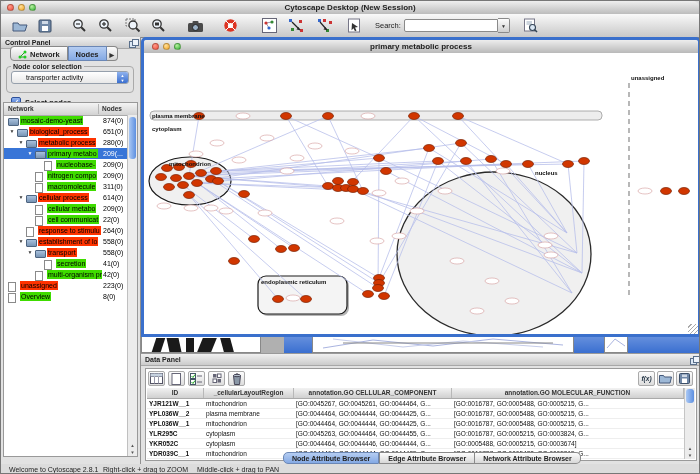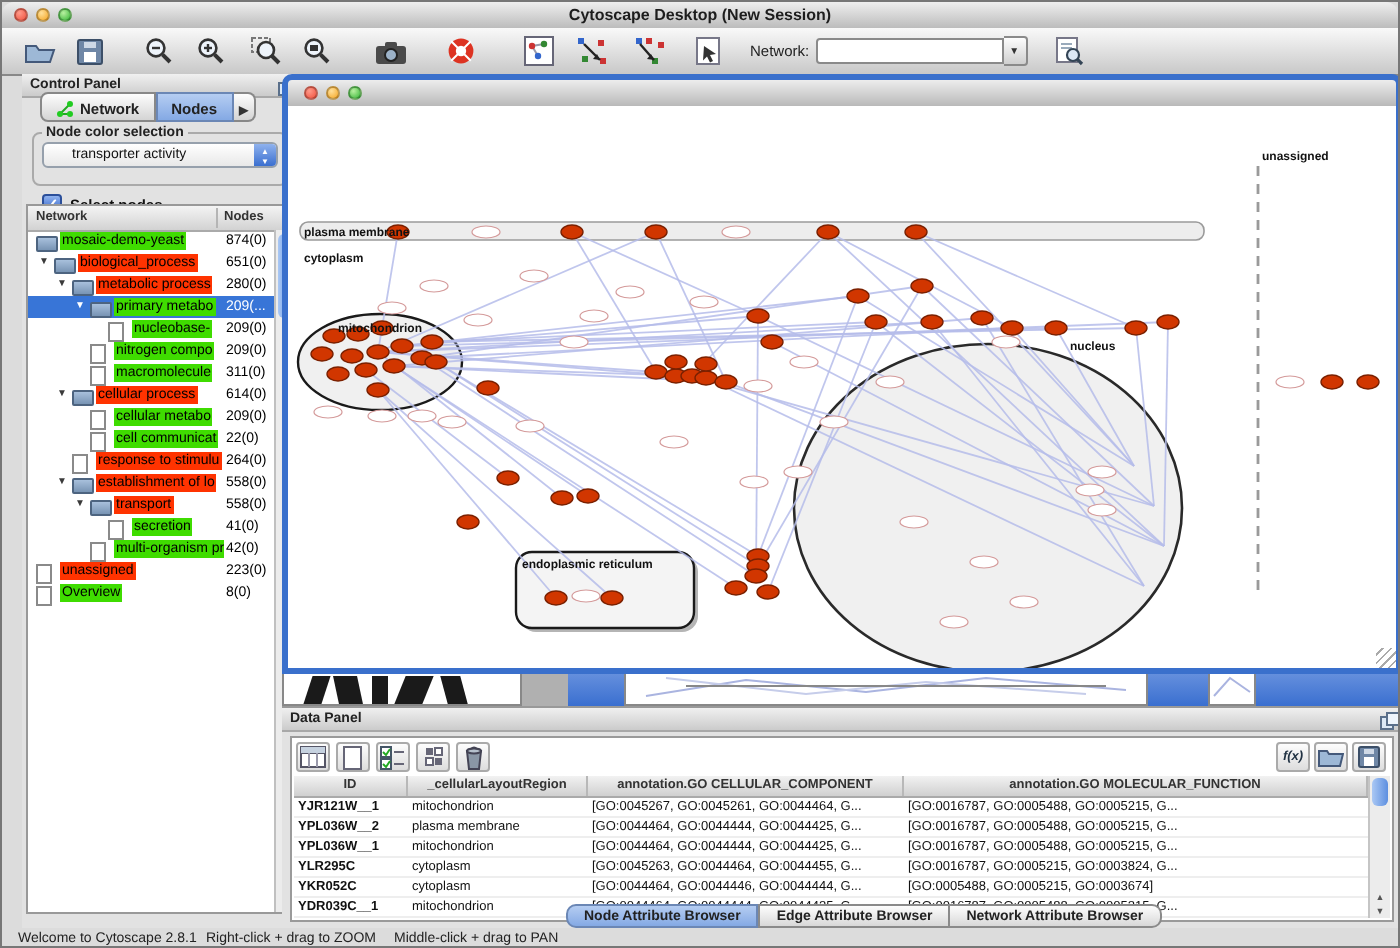--- a/index.html
+++ b/index.html
@@ -12,21 +12,21 @@
   .tl.g{left:28px;background:radial-gradient(circle at 35% 30%,#b8f0a0,#35b535);}
   .wtitle{position:absolute;left:0;right:0;top:2px;text-align:center;font-size:8px;font-weight:bold;color:#1d1d1d;}
   
   .toolbar{position:absolute;left:0;top:13px;right:0;height:23px;background:linear-gradient(#f9f9f9,#c8c8c8);border-bottom:1px solid #888;display:flex;align-items:center;}
   .tb{width:21px;height:20px;border:none;background:transparent;padding:1px;display:flex;align-items:center;justify-content:center;}
   .searchlbl{font-size:7.5px;color:#222;margin-left:10px;margin-right:3px;}
   .searchbox{display:flex;align-items:center;height:13px;}
   .searchbox input{width:88px;height:11px;border:1px solid #8a8a8a;border-radius:2px 0 0 2px;font-size:7px;padding:0 2px;background:#fff;}
   .searchdd{width:11px;height:13px;border:1px solid #8a8a8a;border-left:none;background:linear-gradient(#fdfdfd,#cfcfcf);font-size:5px;color:#333;display:flex;align-items:center;justify-content:center;border-radius:0 2px 2px 0;}
   
-  .cp{position:absolute;left:10px;top:36px;width:140px;height:427px;background:#e2e2e2;border-right:1px solid #909090;box-sizing:border-box;}
+  .cp{position:absolute;left:0;top:36px;width:140px;height:427px;background:#e2e2e2;border-right:1px solid #909090;box-sizing:border-box;}
   .panel-hd{height:12px;font-size:7px;font-weight:bold;color:#222;padding:2px 4px 0 4px;background:linear-gradient(#f0f0f0,#cbcbcb);border-bottom:1px solid #a8a8a8;position:relative;box-sizing:border-box;}
   .float-ic{position:absolute;right:3px;top:2px;width:8px;height:8px;}
   .float-ic:before{content:"";position:absolute;left:0;top:2px;width:5px;height:5px;border:1px solid #5a6f8a;background:#dce8f5;}
   .float-ic:after{content:"";position:absolute;left:3px;top:0;width:5px;height:5px;border:1px solid #5a6f8a;background:#eef4fb;}
   .cp-tabs{position:absolute;left:9px;top:9px;display:flex;height:15px;}
   .seg{border:1px solid #888;background:linear-gradient(#fdfdfd,#d4d4d4);font-size:7.5px;font-weight:bold;color:#222;padding:3px 7px 0 7px;box-sizing:border-box;height:15px;display:flex;gap:3px;}
   .seg.first{border-radius:4px 0 0 4px;}
   .seg.sel{background:linear-gradient(#b5cdf2,#84a9e4);border-color:#6b87b5;}
   .seg.arrow{border-left:none;border-radius:0 4px 4px 0;font-size:6px;padding:4px 3px 0 3px;color:#333;}
   fieldset.ncs{position:absolute;left:5px;top:26px;width:128px;height:30px;border:1px solid #aaa;border-radius:4px;margin:0;padding:1px 4px;box-sizing:border-box;}
@@ -192,21 +192,21 @@
           <line x1="3" y1="4" x2="10" y2="12" stroke="#222" stroke-width="1.2"></line>
           <path d="M10 12 l-3.5 -0.5 l2 -2.5 z" fill="#222"></path>
         </svg>
       </button>
     <button class="tb" style="margin-left:8px">
         <svg width="15" height="15">
           <rect x="1.5" y="1" width="11" height="13" fill="#fff" stroke="#778"></rect>
           <path d="M5 5 l6 4 l-3 0.5 l1.5 3 l-1.5 0.8 l-1.5 -3 l-2 2 z" fill="#333"></path>
         </svg>
       </button>
-    <span class="searchlbl">Network:</span>
+    <span class="searchlbl">Search:</span>
     <span class="searchbox">
       <input value="" style="">
       <span class="searchdd">▼</span>
     </span>
     <button class="tb" style="margin-left:10px">
         <svg width="15" height="15">
           <rect x="1.5" y="1" width="10" height="12" fill="#fff" stroke="#778"></rect>
           <line x1="3.5" y1="4" x2="9" y2="4" stroke="#9ab"></line>
           <line x1="3.5" y1="6" x2="9" y2="6" stroke="#9ab"></line>
           <circle cx="9.5" cy="9.5" r="3" fill="#dce8f5" stroke="#345" stroke-width="1.1"></circle>
@@ -377,20 +377,21 @@
         </svg>
     </div>
     <div class="frag blue" style="left:487px;width:73px"></div>
   </div>
 
   <div class="netwin">
     <div class="inner-tb">
       <span class="tl r" style="top:3px;left:8px"></span>
       <span class="tl y" style="top:3px;left:19px"></span>
       <span class="tl g" style="top:3px;left:30px"></span>
+      <span class="t">primary metabolic process</span>
     </div>
     <div class="canvas">
       <svg id="net-svg" width="548" height="281" viewBox="0 0 548 281">
           <rect x="3" y="58" width="452" height="9" rx="4" fill="#ededed" stroke="#9a9a9a" stroke-width="0.8"></rect>
           <ellipse cx="347" cy="201" rx="97" ry="82" fill="#f0f0f0" stroke="#2a2a2a" stroke-width="1.3"></ellipse>
           <ellipse cx="43" cy="128" rx="41" ry="24" fill="#f0f0f0" stroke="#1a1a1a" stroke-width="1.2"></ellipse>
           <rect x="113" y="225" width="89" height="38" rx="8" fill="#b5b5b5"></rect>
           <rect x="111" y="223" width="89" height="38" rx="8" fill="#f4f4f4" stroke="#1a1a1a" stroke-width="1.2"></rect>
           <line x1="482" y1="30" x2="482" y2="243" stroke="#9a9a9a" stroke-width="1.4" stroke-dasharray="5,4"></line>
           <line x1="42" y1="123" x2="181" y2="133" stroke="#b6bdea" stroke-width="0.9" opacity="0.85"></line>

